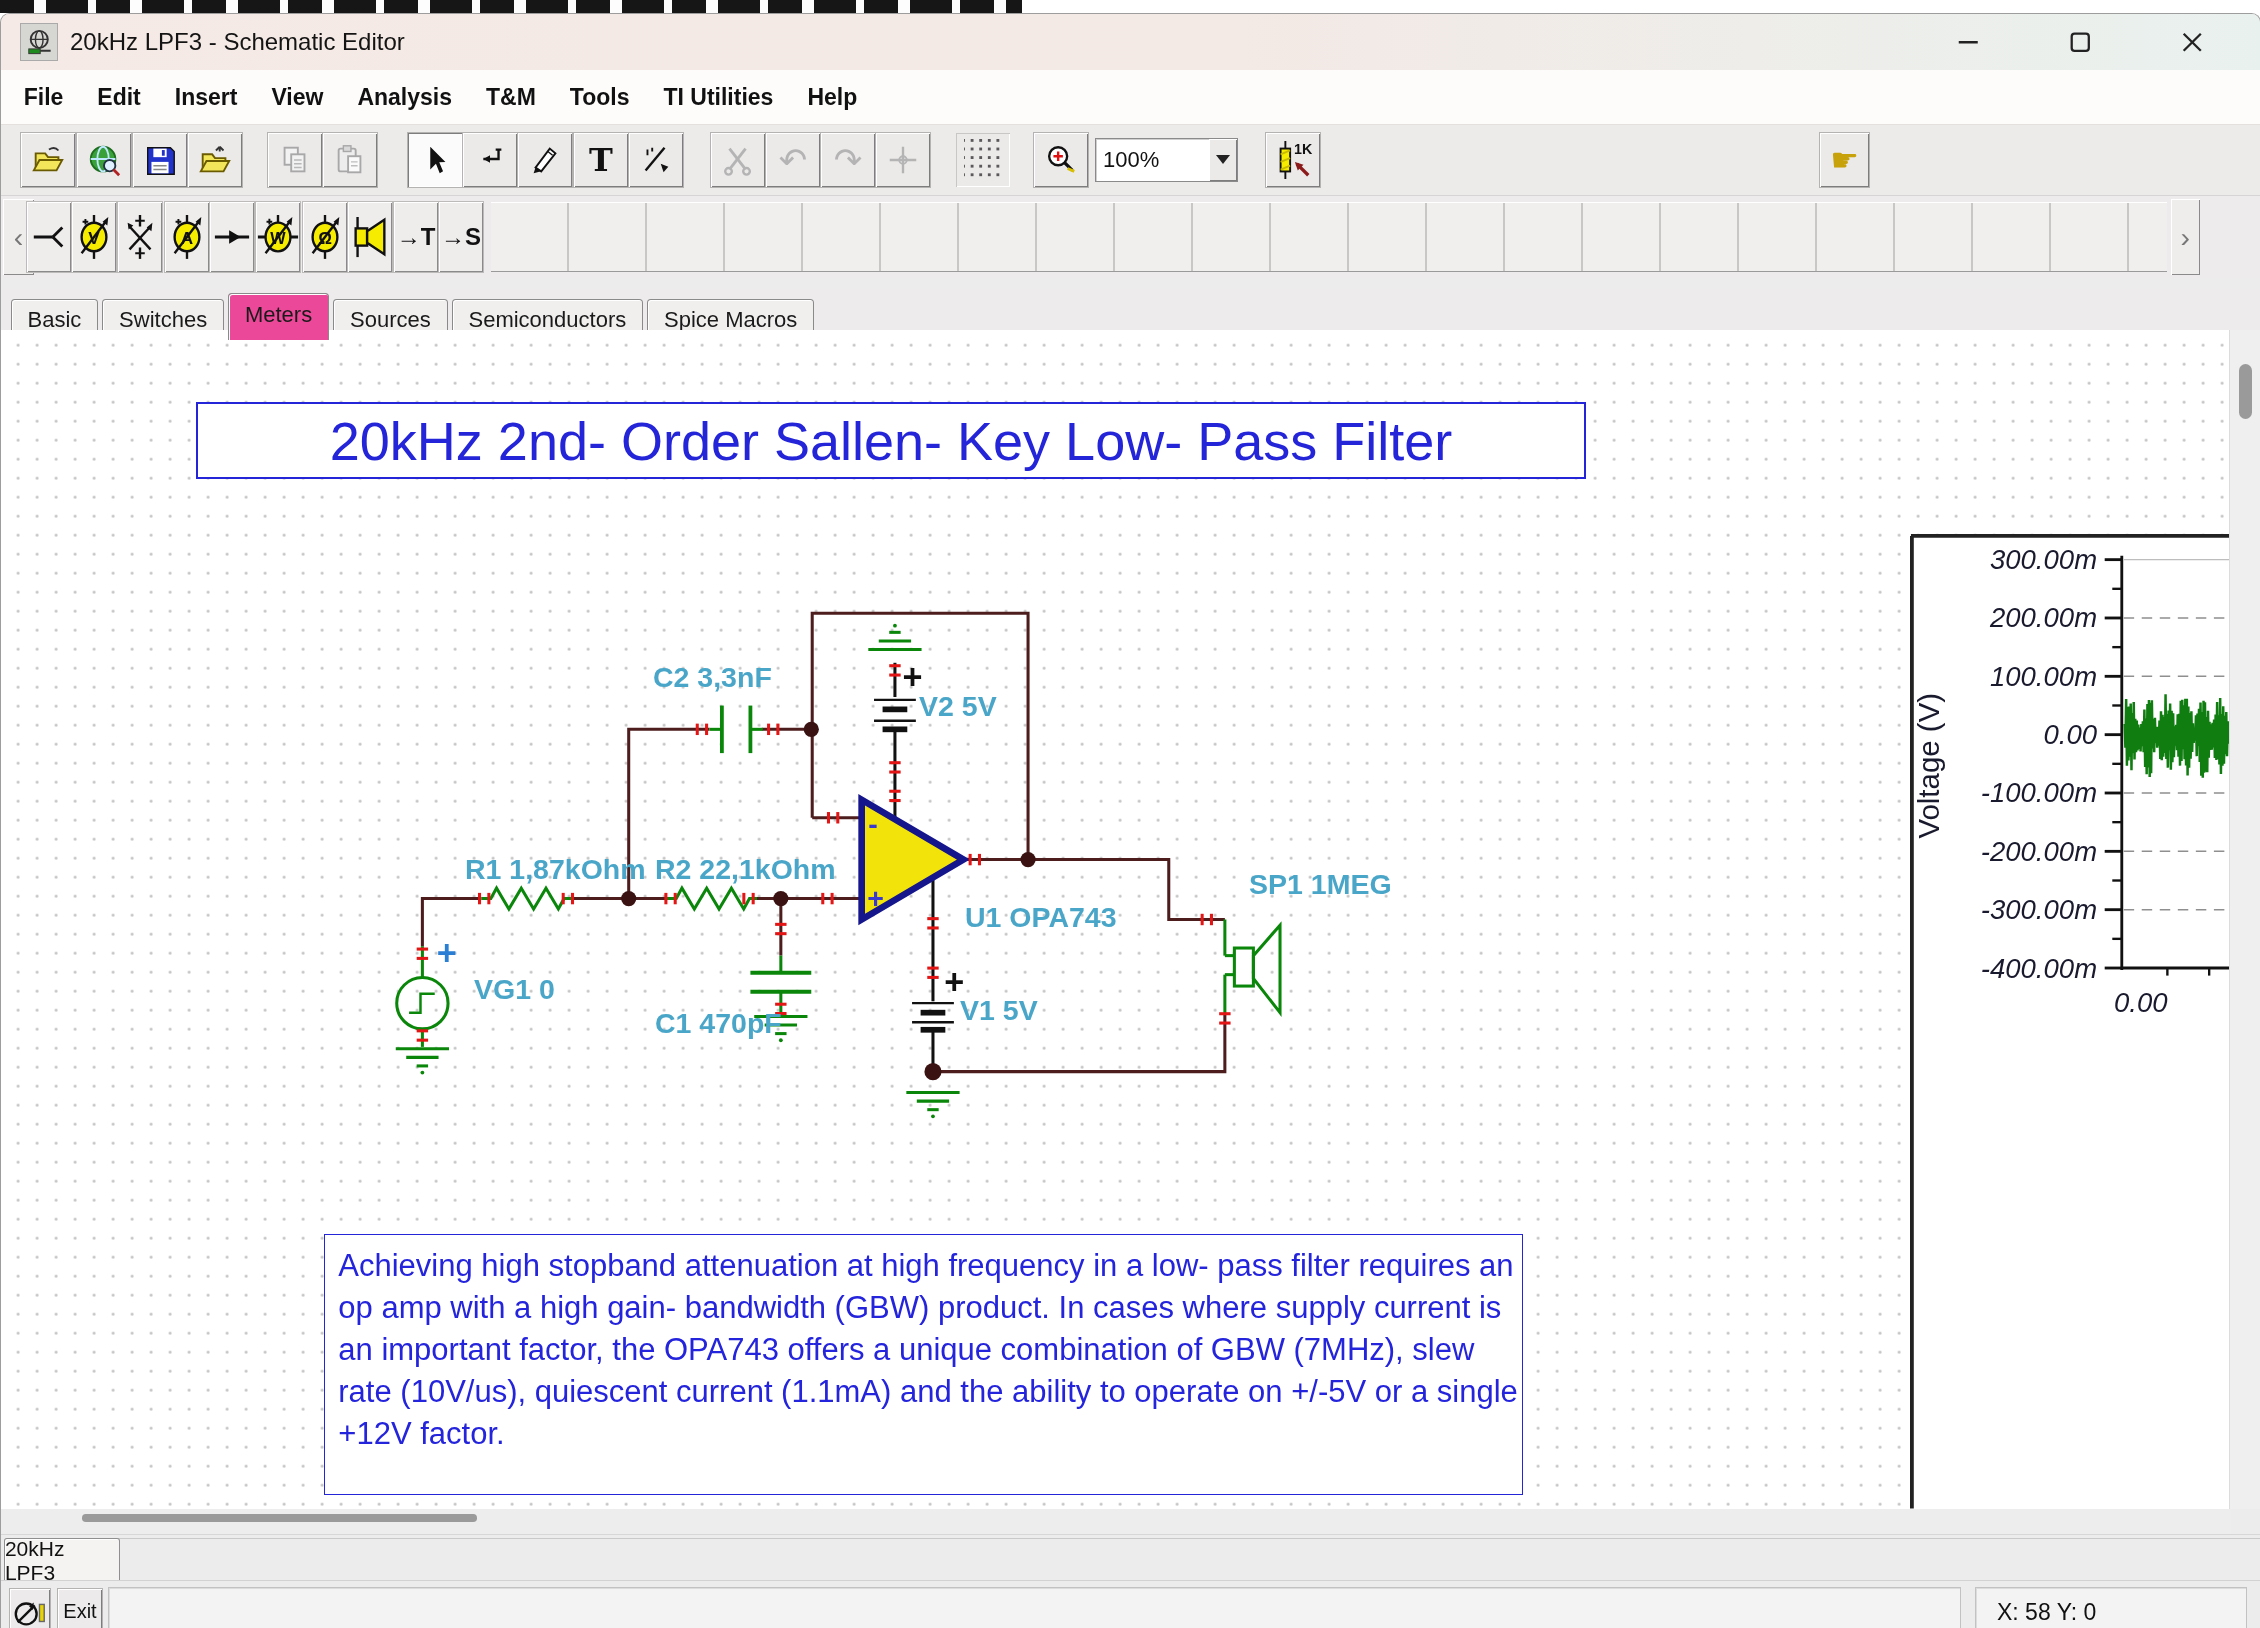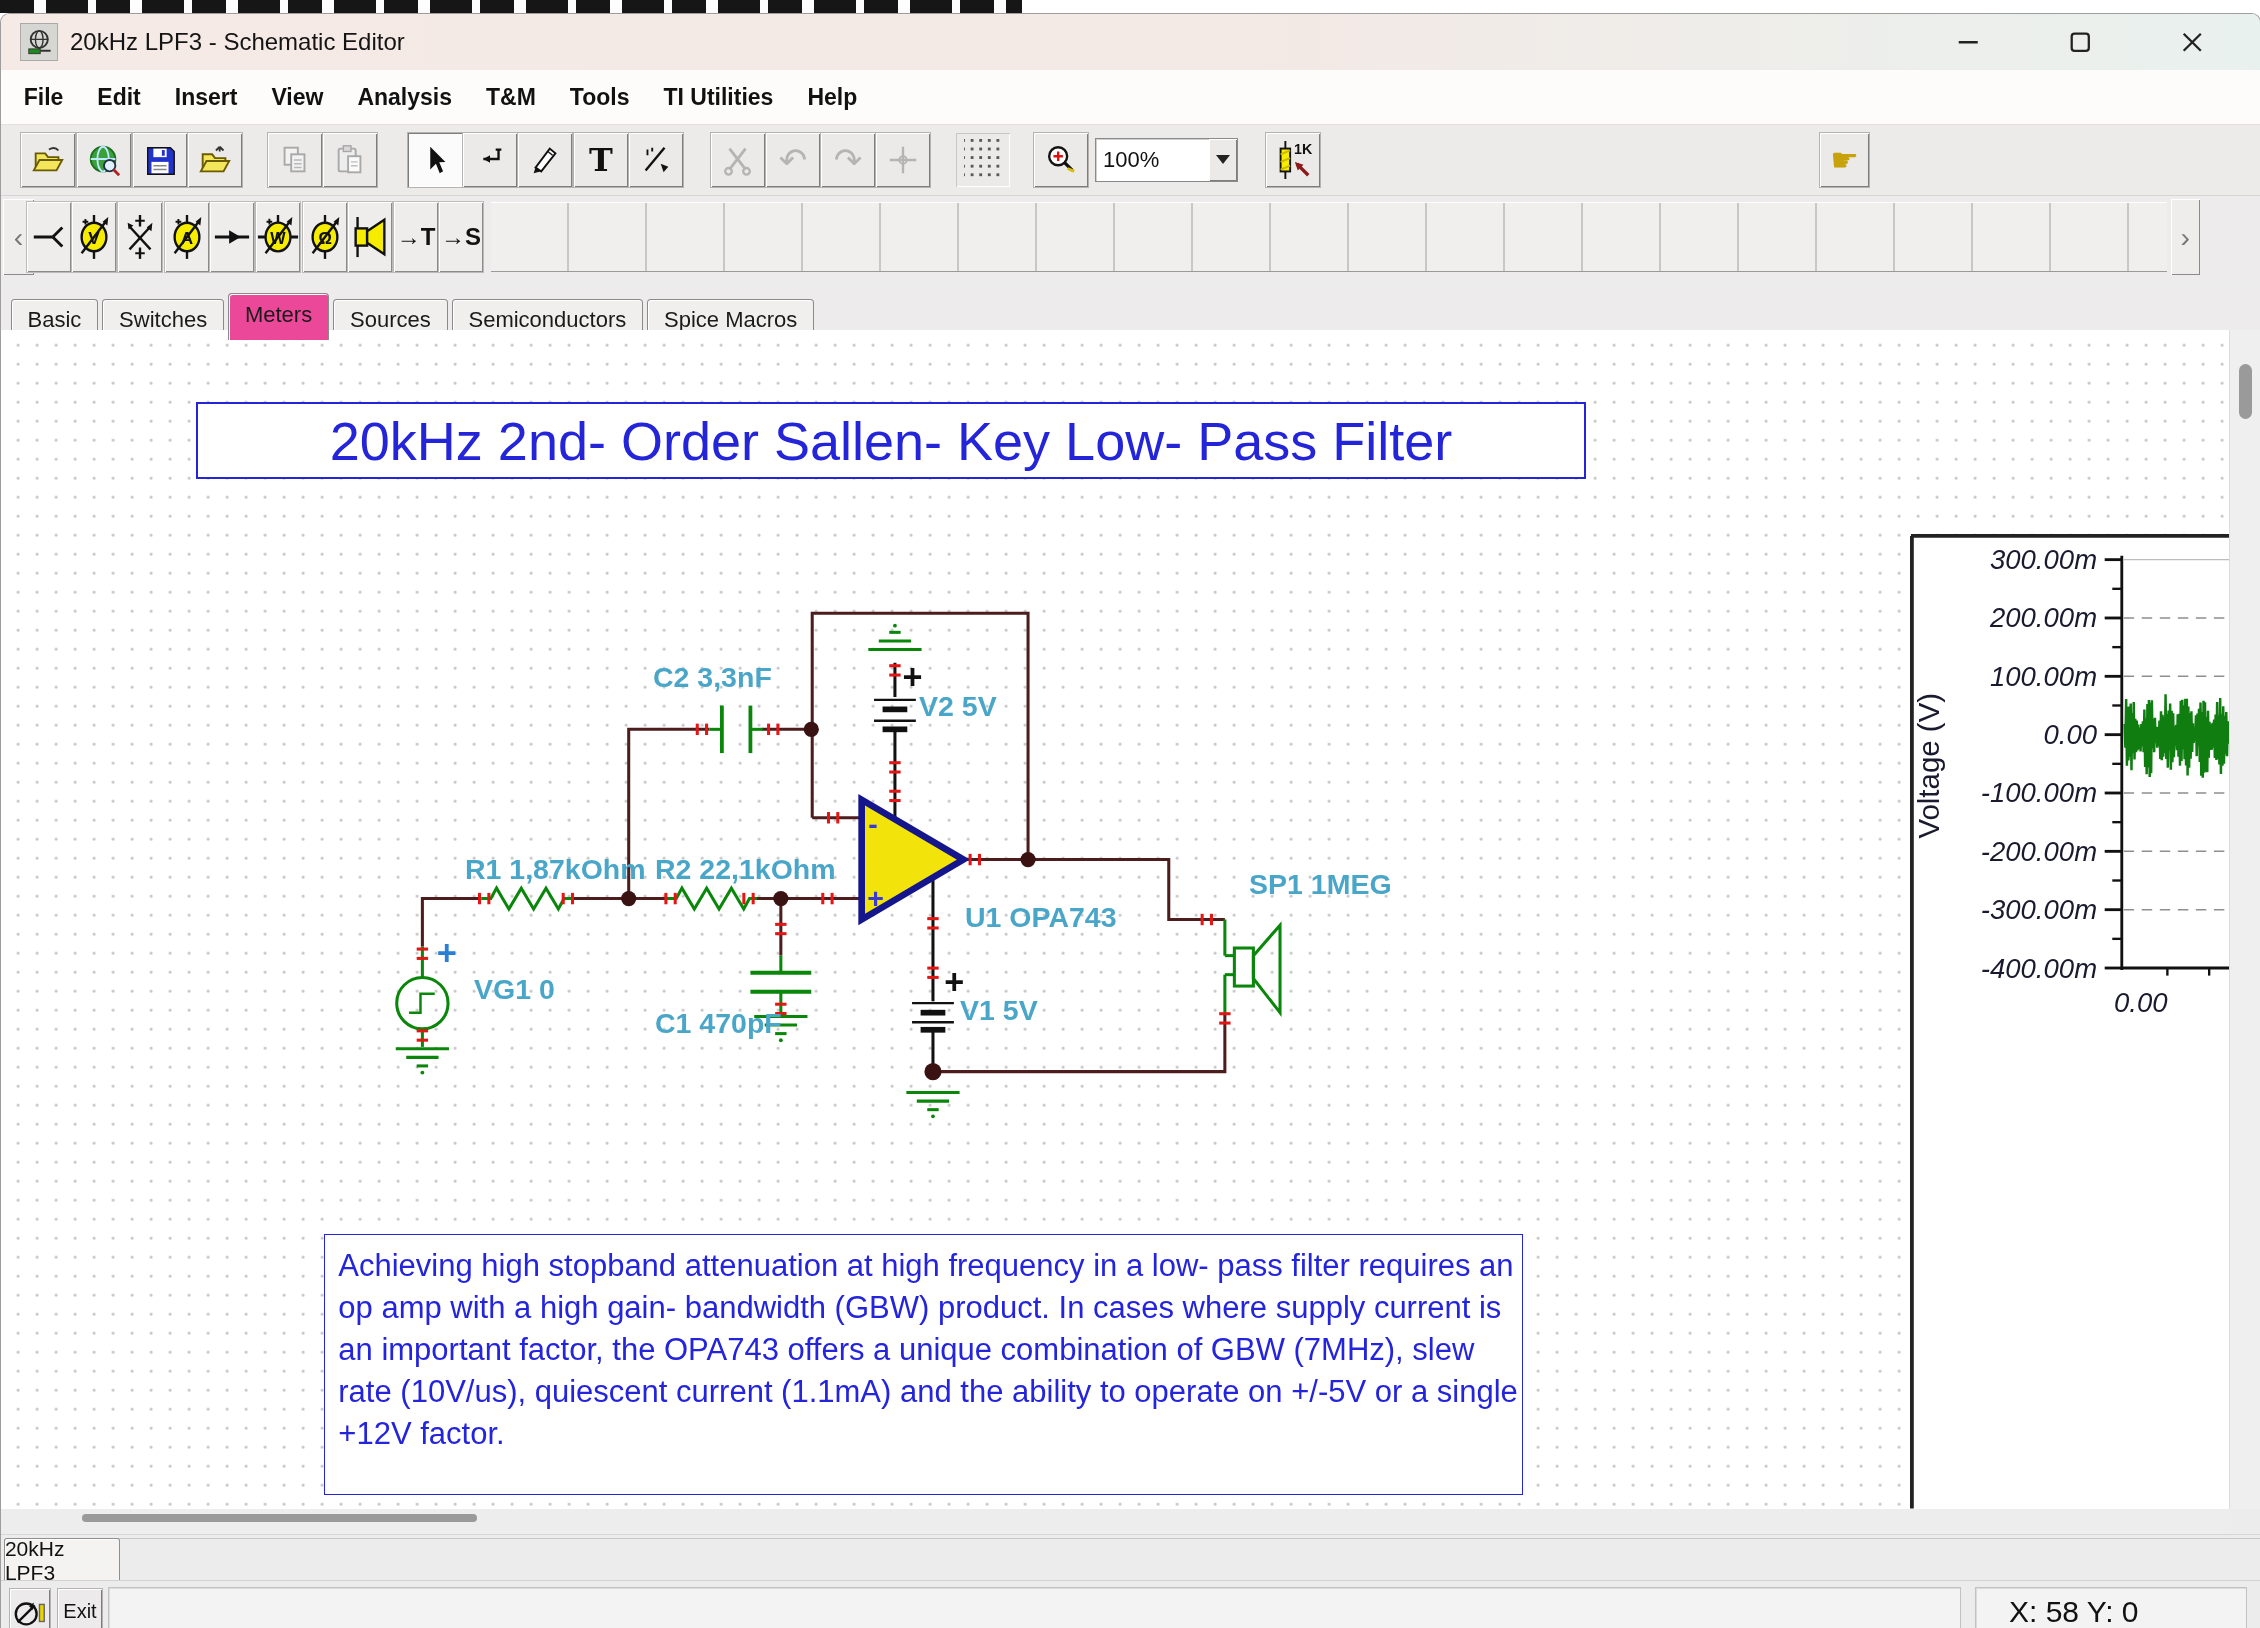--- a/index.html
+++ b/index.html
@@ -53,21 +53,21 @@
   #vscroll .thumb{position:absolute;left:8.6px;top:34px;width:13.3px;height:55px;background:#9a9a9a;border-radius:6.7px;}
   #hscroll{position:absolute;left:0;top:1495px;width:2230px;height:25px;background:#ededed;}
   #hscroll .thumb{position:absolute;left:81px;top:4.8px;width:395px;height:7.6px;background:#9a9a9a;border-radius:3.8px;}
   
   #doctab-row{position:absolute;left:0;top:1520px;width:100%;height:46px;background:#ececec;border-top:1px solid #d7d7d7;}
   #doc-tab{position:absolute;left:2.9px;top:2.9px;width:114px;height:43px;background:#f4f3f1;border:1px solid #8f8f8f;border-bottom:none;border-radius:2.9px 2.9px 0 0;box-shadow:inset 1px 1px 0 #fff;display:flex;align-items:center;justify-content:center;font-size:21px;color:#111;}
   #doctab-line{position:absolute;left:117px;top:2.9px;right:0;height:1px;background:#c9c9c9;}
   #statusbar{position:absolute;left:0;top:1566px;width:100%;height:63px;background:#ececec;border-top:1px solid #d2d2d2;}
   .status-btn{position:absolute;top:7.6px;height:46px;background:#eceaea;box-shadow:inset 1px 1px 0 #fff,inset -1px -1px 0 #7d7d7d,0 0 0 1px #b5b3b1;display:flex;align-items:center;justify-content:center;}
   .status-panel{position:absolute;top:5.7px;height:51px;background:#f3f3f3;border:1px solid #c2c2c2;box-shadow:inset 1px 1px 0 #dcdcdc;box-sizing:border-box;display:flex;align-items:center;}
-  #coord-panel span{font-size:30px;color:#111;padding-left:21px;margin-left:12px;}
+  #coord-panel span{font-size:23px;color:#111;padding-left:21px;}
   #exit-btn span{font-size:20px;color:#111;}
 </style>
 </head>
 <body>
 
 <div id="root">
   <div id="behind-strip">
       <div class="frag"></div>
     </div>
 

